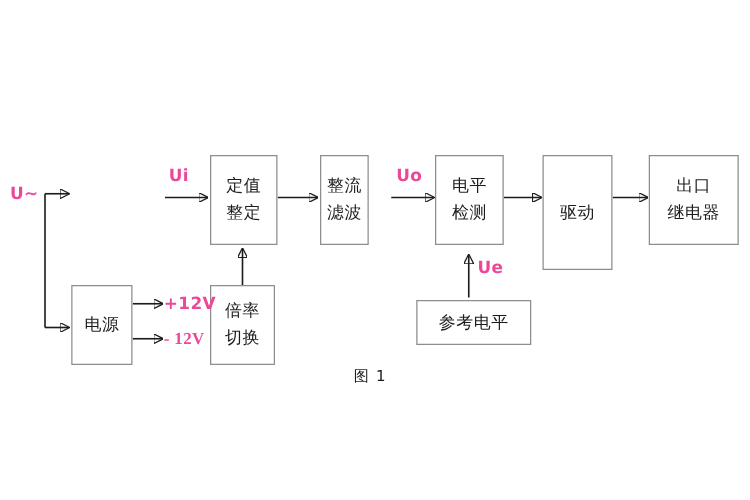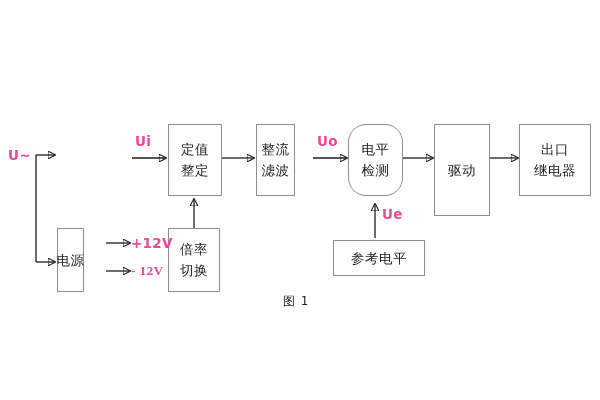--- a/index.html
+++ b/index.html
@@ -116,35 +116,35 @@
   <div class="block" style="left:168px; top:124px; width:54px; height:72px;">
     <span class="line">定值</span>
     <span class="line">整定</span>
   </div>
 
   <div class="block" style="left:256px; top:124px; width:39px; height:72px;">
     <span class="line">整流</span>
     <span class="line">滤波</span>
   </div>
 
-  <div class="block" style="left:348px; top:124px; width:55px; height:72px;border-radius:18px;">
+  <div class="block" style="left:348px; top:124px; width:55px; height:72px;">
     <span class="line">电平</span>
     <span class="line">检测</span>
   </div>
 
   <div class="block" style="left:434px; top:124px; width:56px; height:92px;">
     <span class="line">驱动</span>
   </div>
 
   <div class="block" style="left:519px; top:124px; width:72px; height:72px;">
     <span class="line">出口</span>
     <span class="line">继电器</span>
   </div>
 
-  <div class="block" style="left:57px; top:228px; width:27px; height:64px;">
+  <div class="block" style="left:57px; top:228px; width:49px; height:64px;">
     <span class="line">电源</span>
   </div>
 
   <div class="block" style="left:168px; top:228px; width:52px; height:64px;">
     <span class="line">倍率</span>
     <span class="line">切换</span>
   </div>
 
   <div class="block" style="left:333px; top:240px; width:92px; height:36px;">
     <span class="line">参考电平</span>

